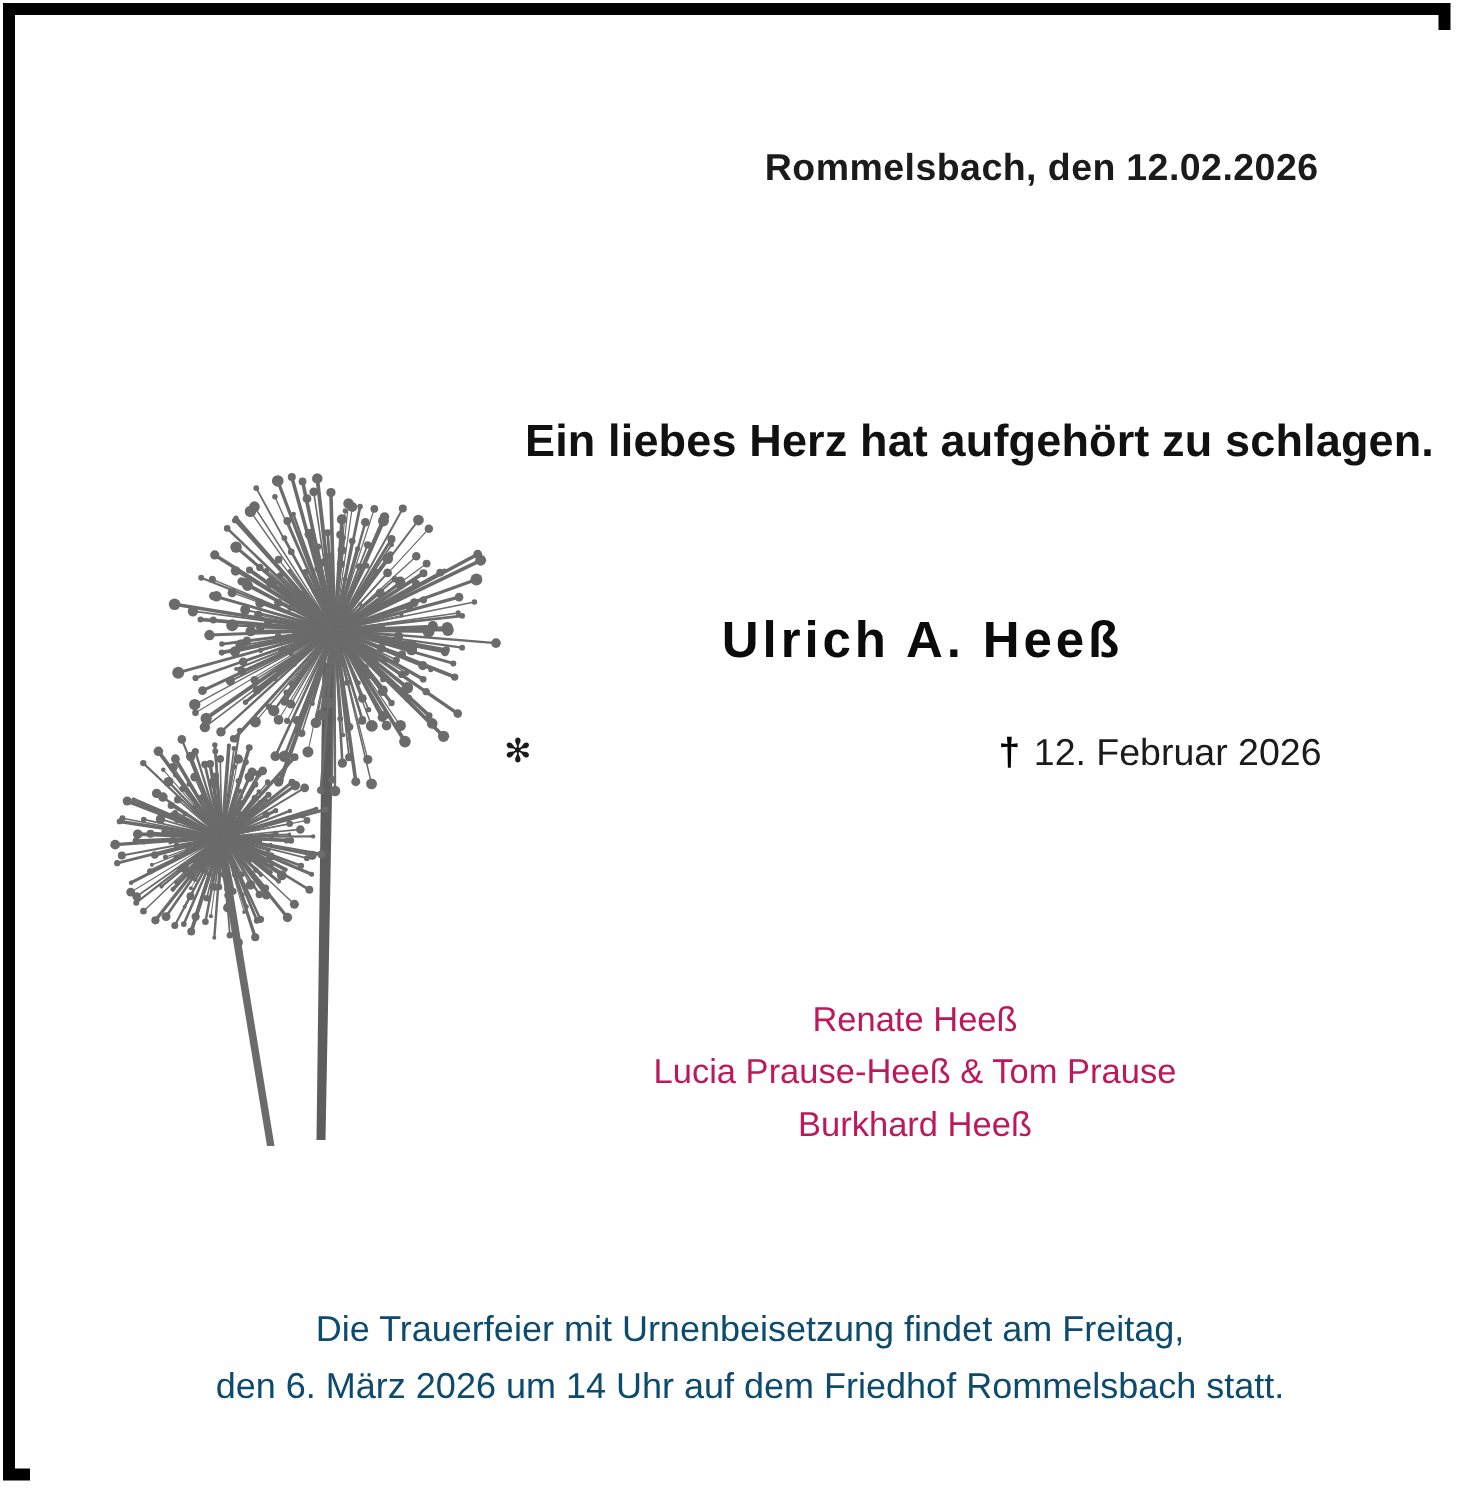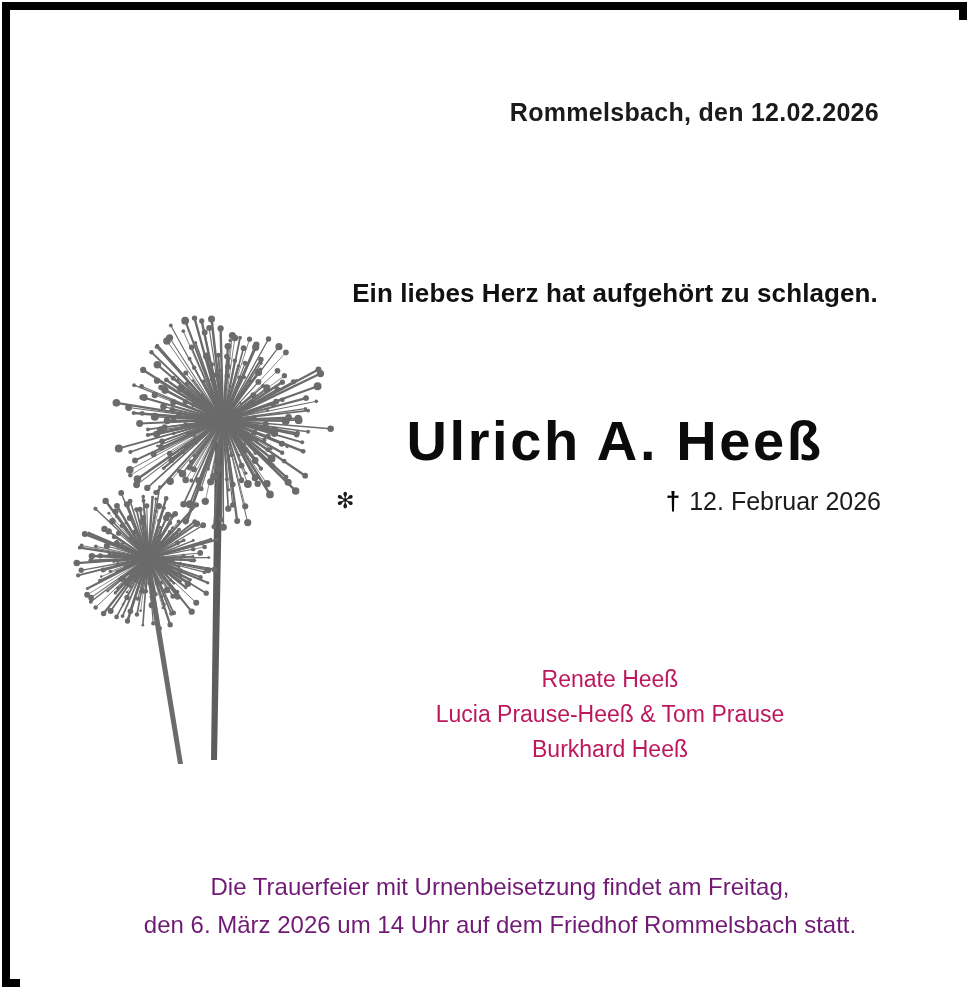--- a/index.html
+++ b/index.html
@@ -57,34 +57,34 @@
     white-space: nowrap;
   }
   .place-date .sep { display: inline-block; width: 7px; }
 
   .motto {
     position: absolute;
     top: 258px;
     left: 330px;
     width: 530px;
     text-align: center;
-    font-size: 26px;
+    font-size: 30px;
     font-weight: 700;
     letter-spacing: 0.1px;
     color: #111111;
     white-space: nowrap;
   }
 
   .deceased-name {
     position: absolute;
     top: 388px;
     left: 320px;
     width: 550px;
     text-align: center;
-    font-size: 56px;
+    font-size: 34px;
     font-weight: 700;
     letter-spacing: 2.6px;
     color: #0b0b0b;
     white-space: nowrap;
   }
 
   .dates {
     position: absolute;
     top: 466px;
     left: 316px;
@@ -127,21 +127,21 @@
   .survivors div { white-space: nowrap; }
 
   .ceremony {
     position: absolute;
     top: 848px;
     left: 60px;
     width: 840px;
     text-align: center;
     font-size: 24px;
     font-weight: 300;
-    color: #701a75;
+    color: #0c4a6e;
     line-height: 38px;
   }
   .ceremony div { white-space: nowrap; }
 
   
   .flower-art {
     position: absolute;
     left: 45px;
     top: 270px;
     width: 310px;

